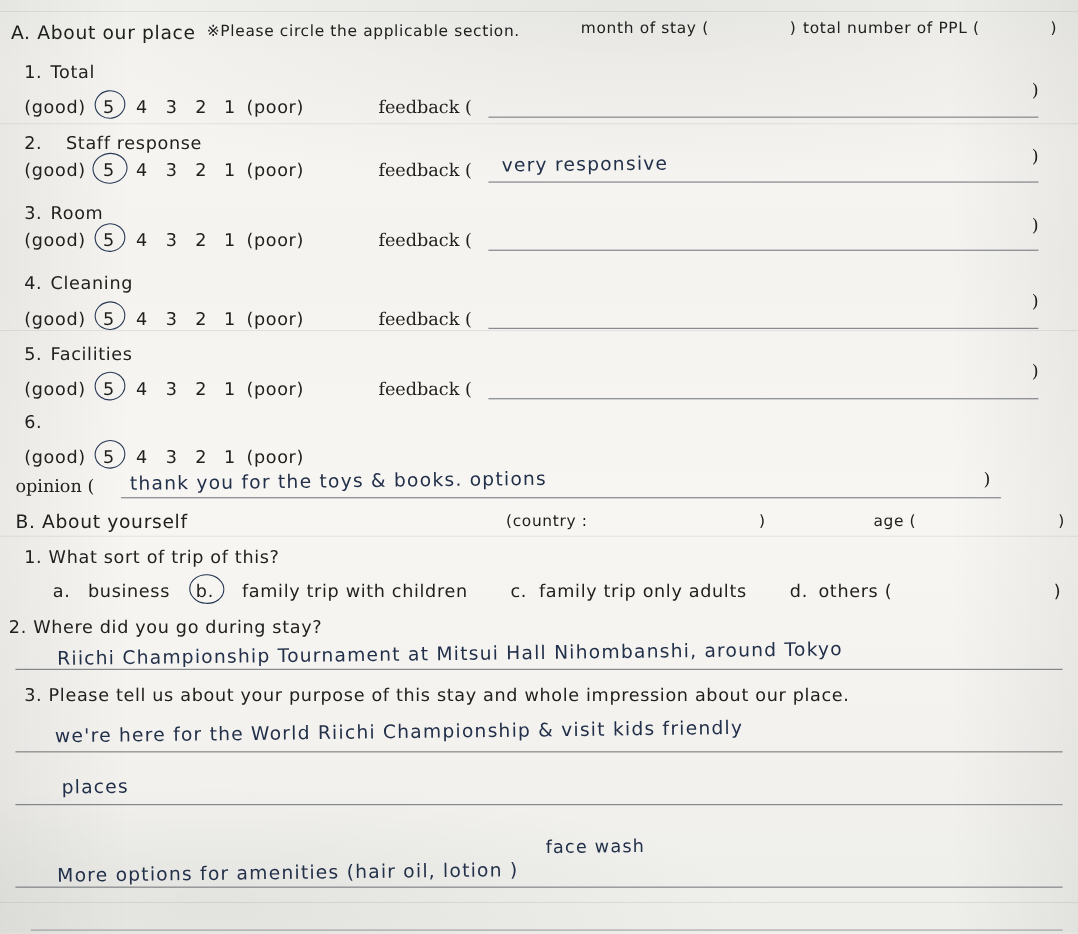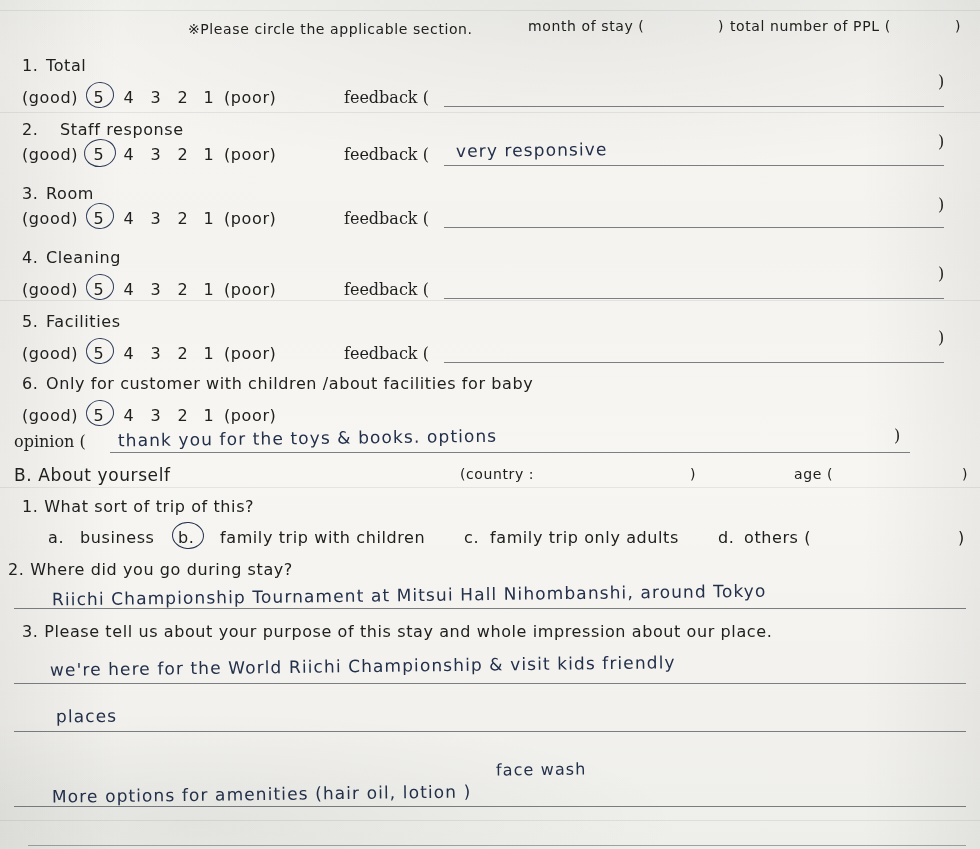--- a/index.html
+++ b/index.html
@@ -113,20 +113,21 @@
 <div class="paper"></div>
 <div class="crease" style="top:10px;"></div>
 <div class="crease" style="top:112px;"></div>
 <div class="crease" style="top:300px;"></div>
 <div class="crease" style="top:487px;"></div>
 <div class="crease" style="top:693px; opacity:0.05;"></div>
 <div class="crease" style="top:820px;"></div>
 
 <div class="content">
 
+  <div class="ln print" style="left:10px; top:20px; font-size:17px;">A. About our place</div>
   <div class="ln print small" style="left:188px; top:21px;">※Please circle the applicable section.</div>
   <div class="ln print small" style="left:528px; top:18px;">month of stay (</div>
   <div class="ln print small" style="left:718px; top:18px;">)</div>
   <div class="ln print small" style="left:730px; top:18px;">total number of PPL (</div>
   <div class="ln print small" style="left:955px; top:18px;">)</div>
 
   <div class="ln print" style="left:22px; top:56px;">1.</div>
   <div class="ln print" style="left:46px; top:56px;">Total</div>
 
   <div class="ln print" style="left:22px; top:88px;">(good)</div>
@@ -205,21 +206,20 @@
   <div class="ln print" style="left:198px; top:344px;"><span class="scale-num">1</span></div>
   <div class="ln print" style="left:224px; top:344px;">(poor)</div>
   <div class="circle" style="left:86px; top:338px;"></div>
 
   <div class="ln print-serif" style="left:344px; top:344px;">feedback  (</div>
   <div class="rule" style="left:444px; top:362px; width:500px;"></div>
   <div class="ln hand" style="left:452px; top:341px;"></div>
   <div class="ln print-serif" style="left:938px; top:328px;">)</div>
 
   <div class="ln print" style="left:22px; top:374px;">6.</div>
-  <div class="ln print" style="left:46px; top:374px;">Only for customer with children /about facilities for baby</div>
 
   <div class="ln print" style="left:22px; top:406px;">(good)</div>
   <div class="ln print" style="left:88px;  top:406px;"><span class="scale-num">5</span></div>
   <div class="ln print" style="left:118px; top:406px;"><span class="scale-num">4</span></div>
   <div class="ln print" style="left:145px; top:406px;"><span class="scale-num">3</span></div>
   <div class="ln print" style="left:172px; top:406px;"><span class="scale-num">2</span></div>
   <div class="ln print" style="left:198px; top:406px;"><span class="scale-num">1</span></div>
   <div class="ln print" style="left:224px; top:406px;">(poor)</div>
   <div class="circle" style="left:86px; top:400px;"></div>
 

